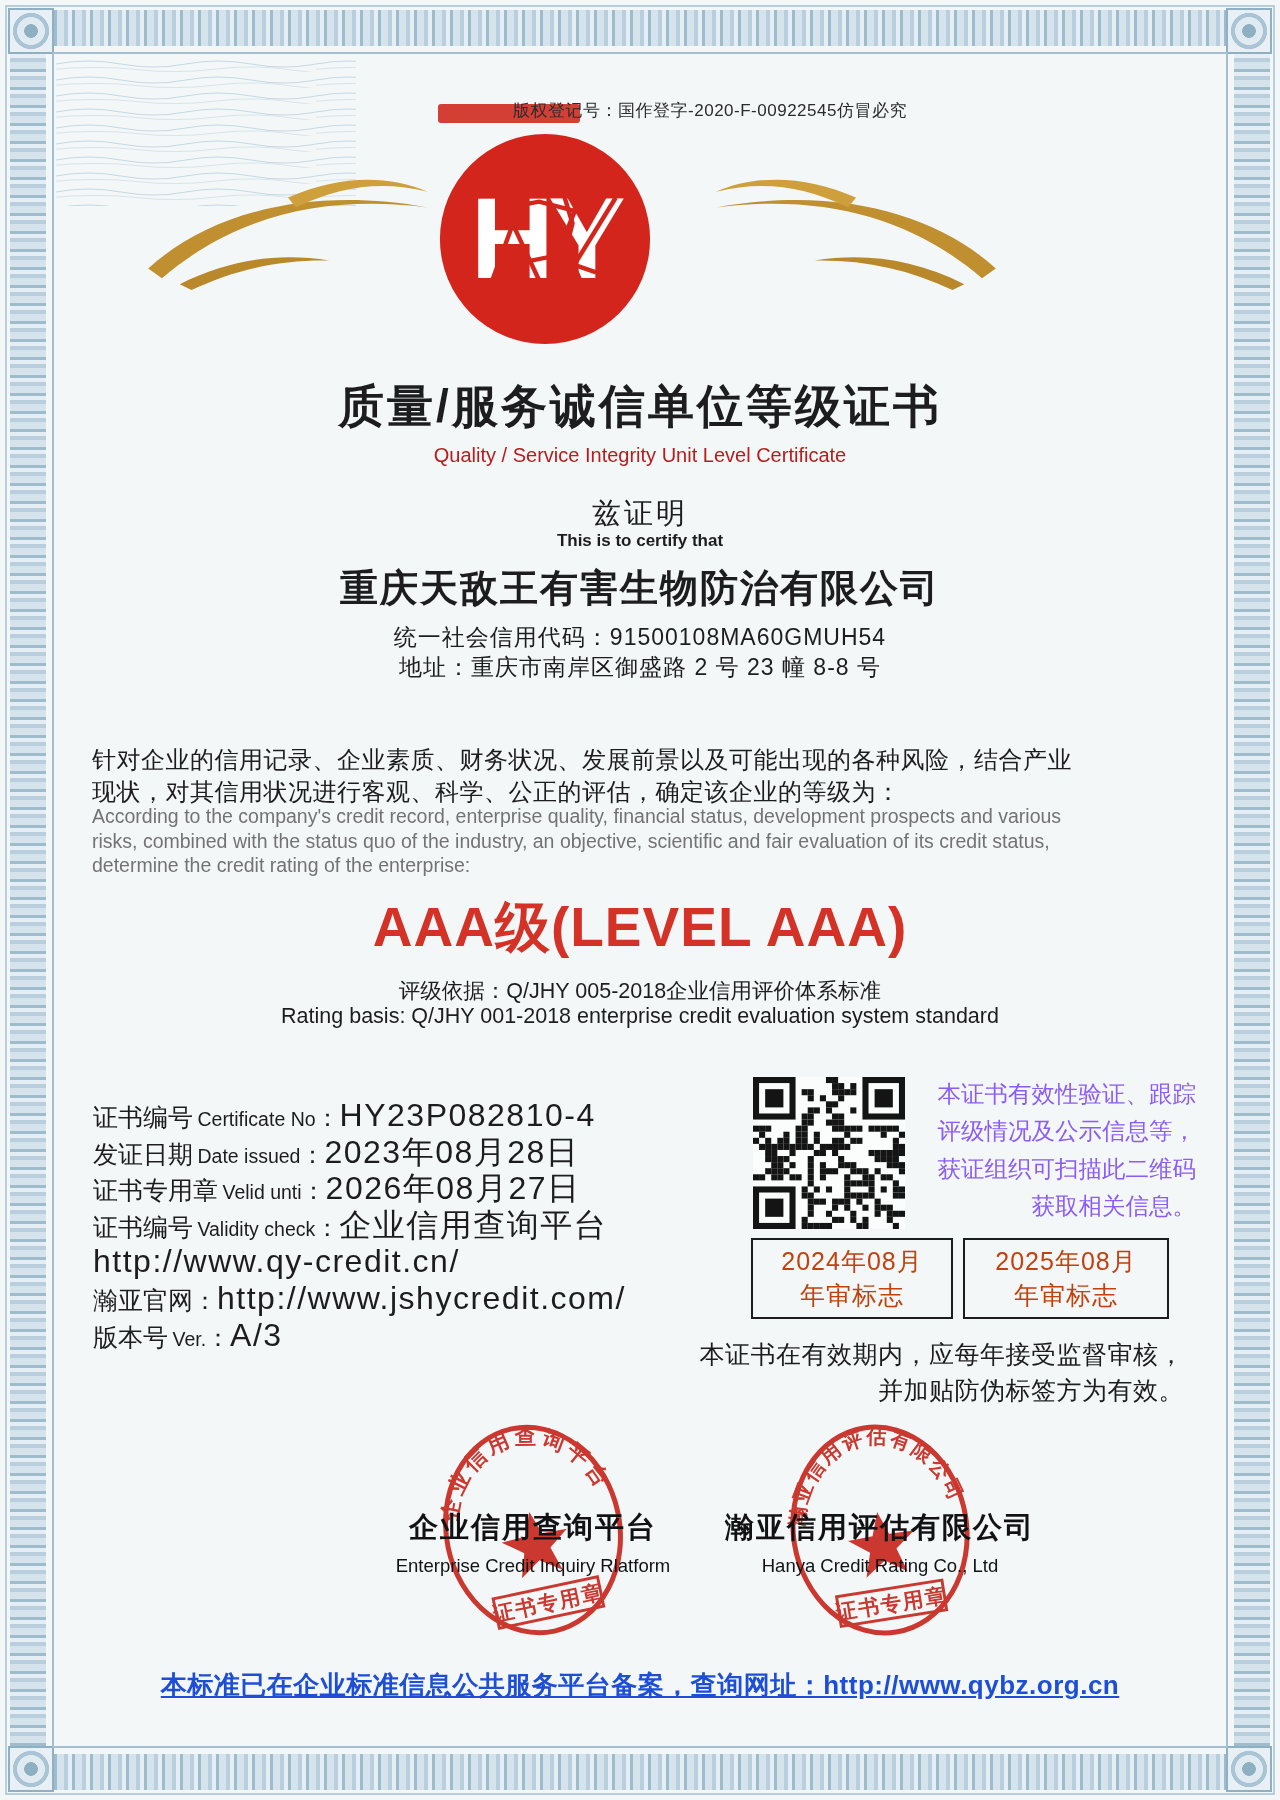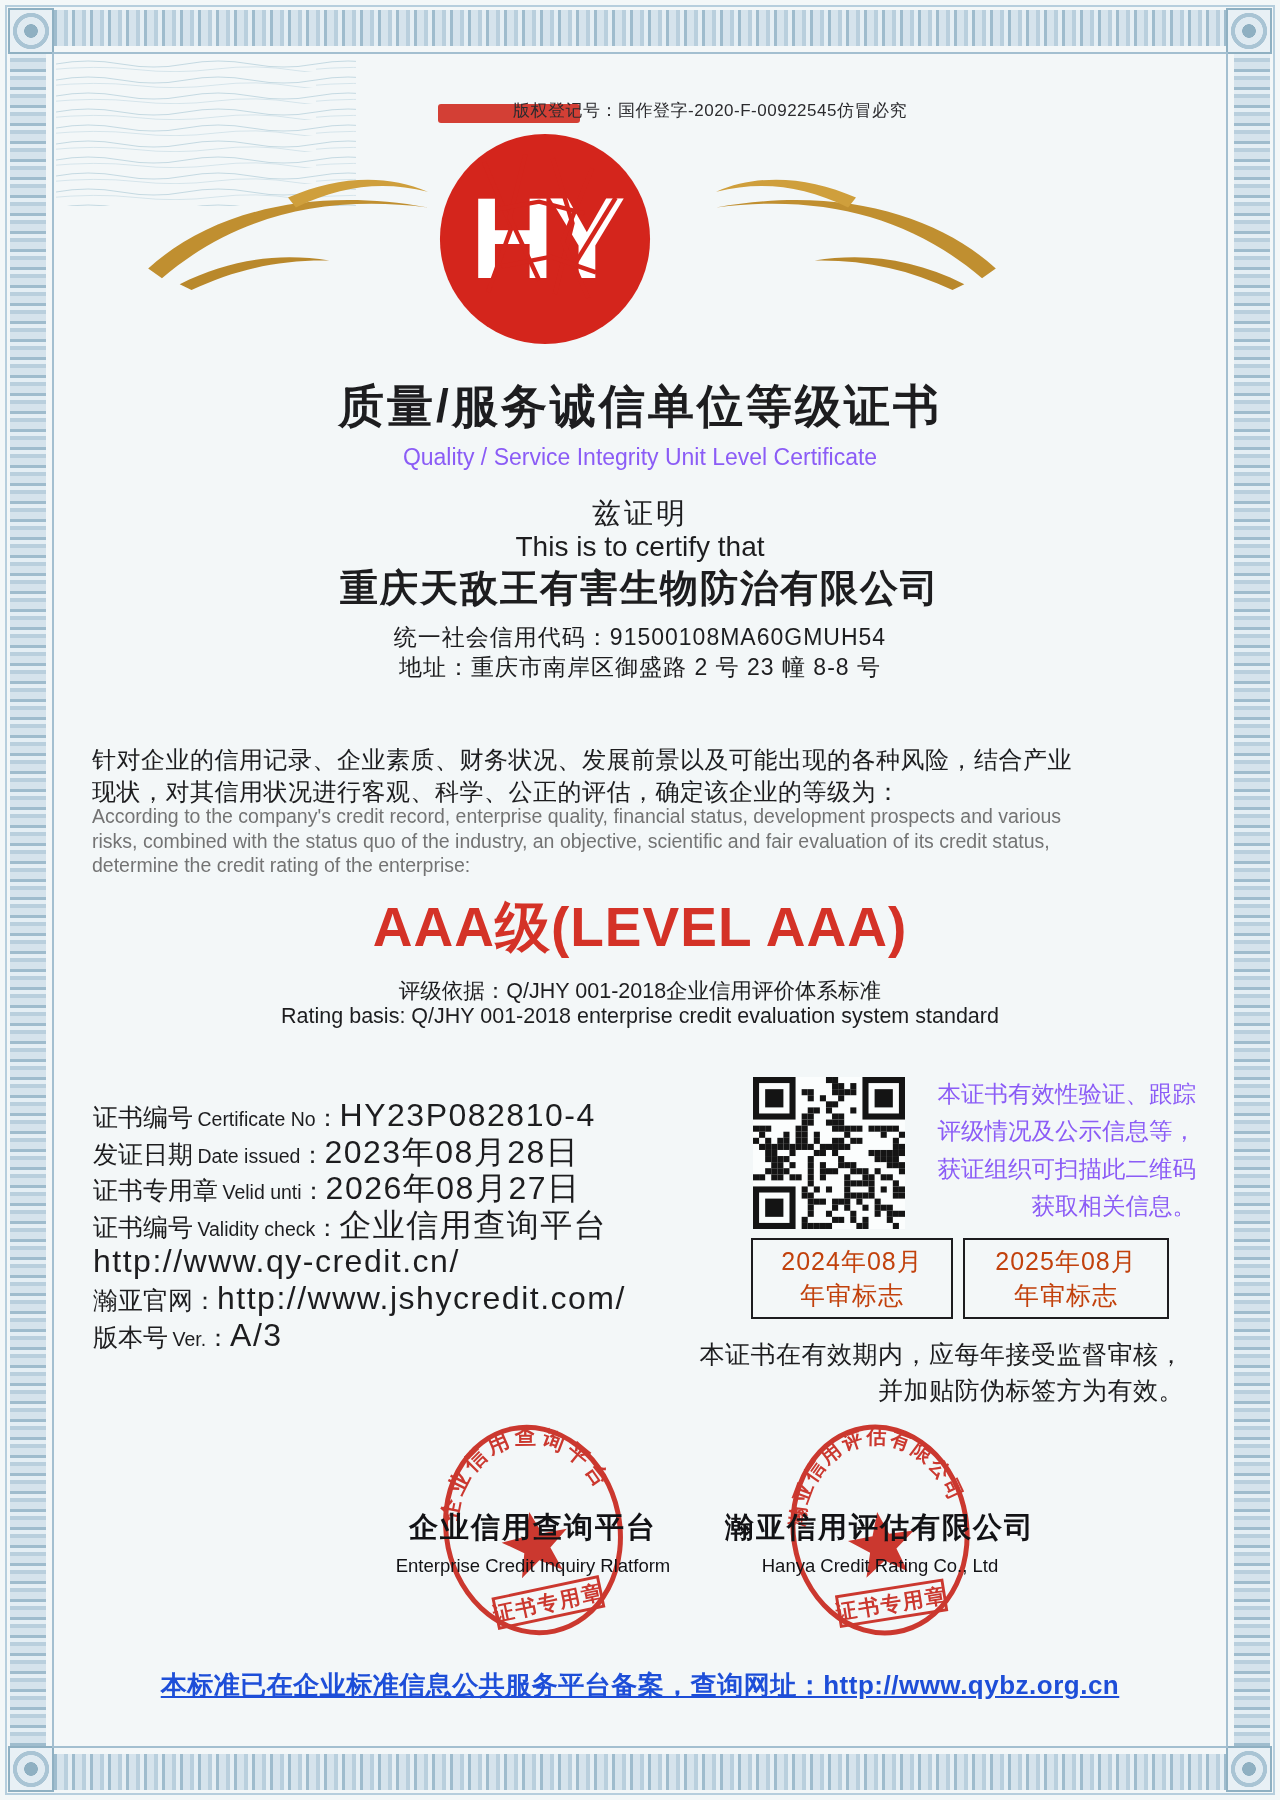--- a/index.html
+++ b/index.html
@@ -27,23 +27,23 @@
   .abs{position:absolute;left:0;right:0;text-align:center;z-index:2;color:#1d1d1f;}
 
   .copyright{top:99px;left:430px;right:auto;width:560px;font-size:17px;color:#2b2b2e;letter-spacing:.5px;text-align:center;z-index:3;}
   .red-blob{position:absolute;left:438px;top:104px;width:142px;height:19px;background:#cf2a1f;border-radius:3px;opacity:.9;z-index:2;}
 
   .logo{position:absolute;left:437px;top:131px;width:216px;height:216px;z-index:3;}
   .flourish{position:absolute;top:168px;width:300px;height:128px;z-index:2;}
   .flourish.left{left:138px;} .flourish.right{left:706px;transform:scaleX(-1);}
 
   .title{top:376px;font-size:46px;font-weight:700;letter-spacing:3px;}
-  .subtitle{top:444px;font-size:23px;color:#8b5cf6;}
+  .subtitle{top:444px;font-size:20px;color:#b91c1c;}
   .certify-cn{top:494px;font-size:29px;letter-spacing:3px;}
-  .certify-en{top:531px;font-size:28px;}
+  .certify-en{top:531px;font-size:17px;font-weight:bold;}
   .company-name{top:563px;font-size:38px;font-weight:900;letter-spacing:2px;}
   .credit-code{top:622px;font-size:23px;letter-spacing:1px;}
   .address{top:652px;font-size:23px;letter-spacing:1px;}
 
   .para-cn{top:736px;left:92px;right:88px;text-align:left;font-size:24px;line-height:31.5px;letter-spacing:.5px;margin-top:8px;}
   .para-en{top:804px;left:92px;right:88px;text-align:left;font-size:19.5px;line-height:24.5px;color:#737373;}
 
   .rating-level{top:891px;font-size:55px;font-weight:800;letter-spacing:1px;}
   .basis-cn{top:976px;font-size:21.5px;}
   .basis-en{top:1004px;font-size:21.5px;}
@@ -137,21 +137,21 @@
     <div>针对企业的信用记录、企业素质、财务状况、发展前景以及可能出现的各种风险，结合产业</div>
     <div>现状，对其信用状况进行客观、科学、公正的评估，确定该企业的等级为：</div>
   </div>
   <div class="abs para-en">
     <div>According to the company's credit record, enterprise quality, financial status, development prospects and various</div>
     <div>risks, combined with the status quo of the industry, an objective, scientific and fair evaluation of its credit status,</div>
     <div>determine the credit rating of the enterprise:</div>
   </div>
 
   <div class="abs rating-level" style="color:#d43227">AAA级(LEVEL AAA)</div>
-  <div class="abs basis-cn">评级依据：Q/JHY 001-2018企业信用评价体系标准</div>
+  <div class="abs basis-cn">评级依据：Q/JHY 005-2018企业信用评价体系标准</div>
   <div class="abs basis-en">Rating basis: Q/JHY 001-2018 enterprise credit evaluation system standard</div>
 
   <div class="abs details">
     <div><span class="dl-cn">证书编号</span> <span class="dl-en">Certificate No</span><span class="dl-sep">：</span><span class="dl-val">HY23P082810-4</span></div>
     <div><span class="dl-cn">发证日期</span> <span class="dl-en">Date issued</span><span class="dl-sep">：</span><span class="dl-val">2023年08月28日</span></div>
     <div><span class="dl-cn">证书专用章</span> <span class="dl-en">Velid unti</span><span class="dl-sep">：</span><span class="dl-val">2026年08月27日</span></div>
     <div><span class="dl-cn">证书编号</span> <span class="dl-en">Validity check</span><span class="dl-sep">：</span><span class="dl-val">企业信用查询平台</span></div>
     <div><span class="dl-val">http://www.qy-credit.cn/</span></div>
     <div><span class="dl-cn">瀚亚官网</span><span class="dl-sep">：</span><span class="dl-val">http://www.jshycredit.com/</span></div>
     <div><span class="dl-cn">版本号</span> <span class="dl-en">Ver.</span><span class="dl-sep">：</span><span class="dl-val">A/3</span></div>

